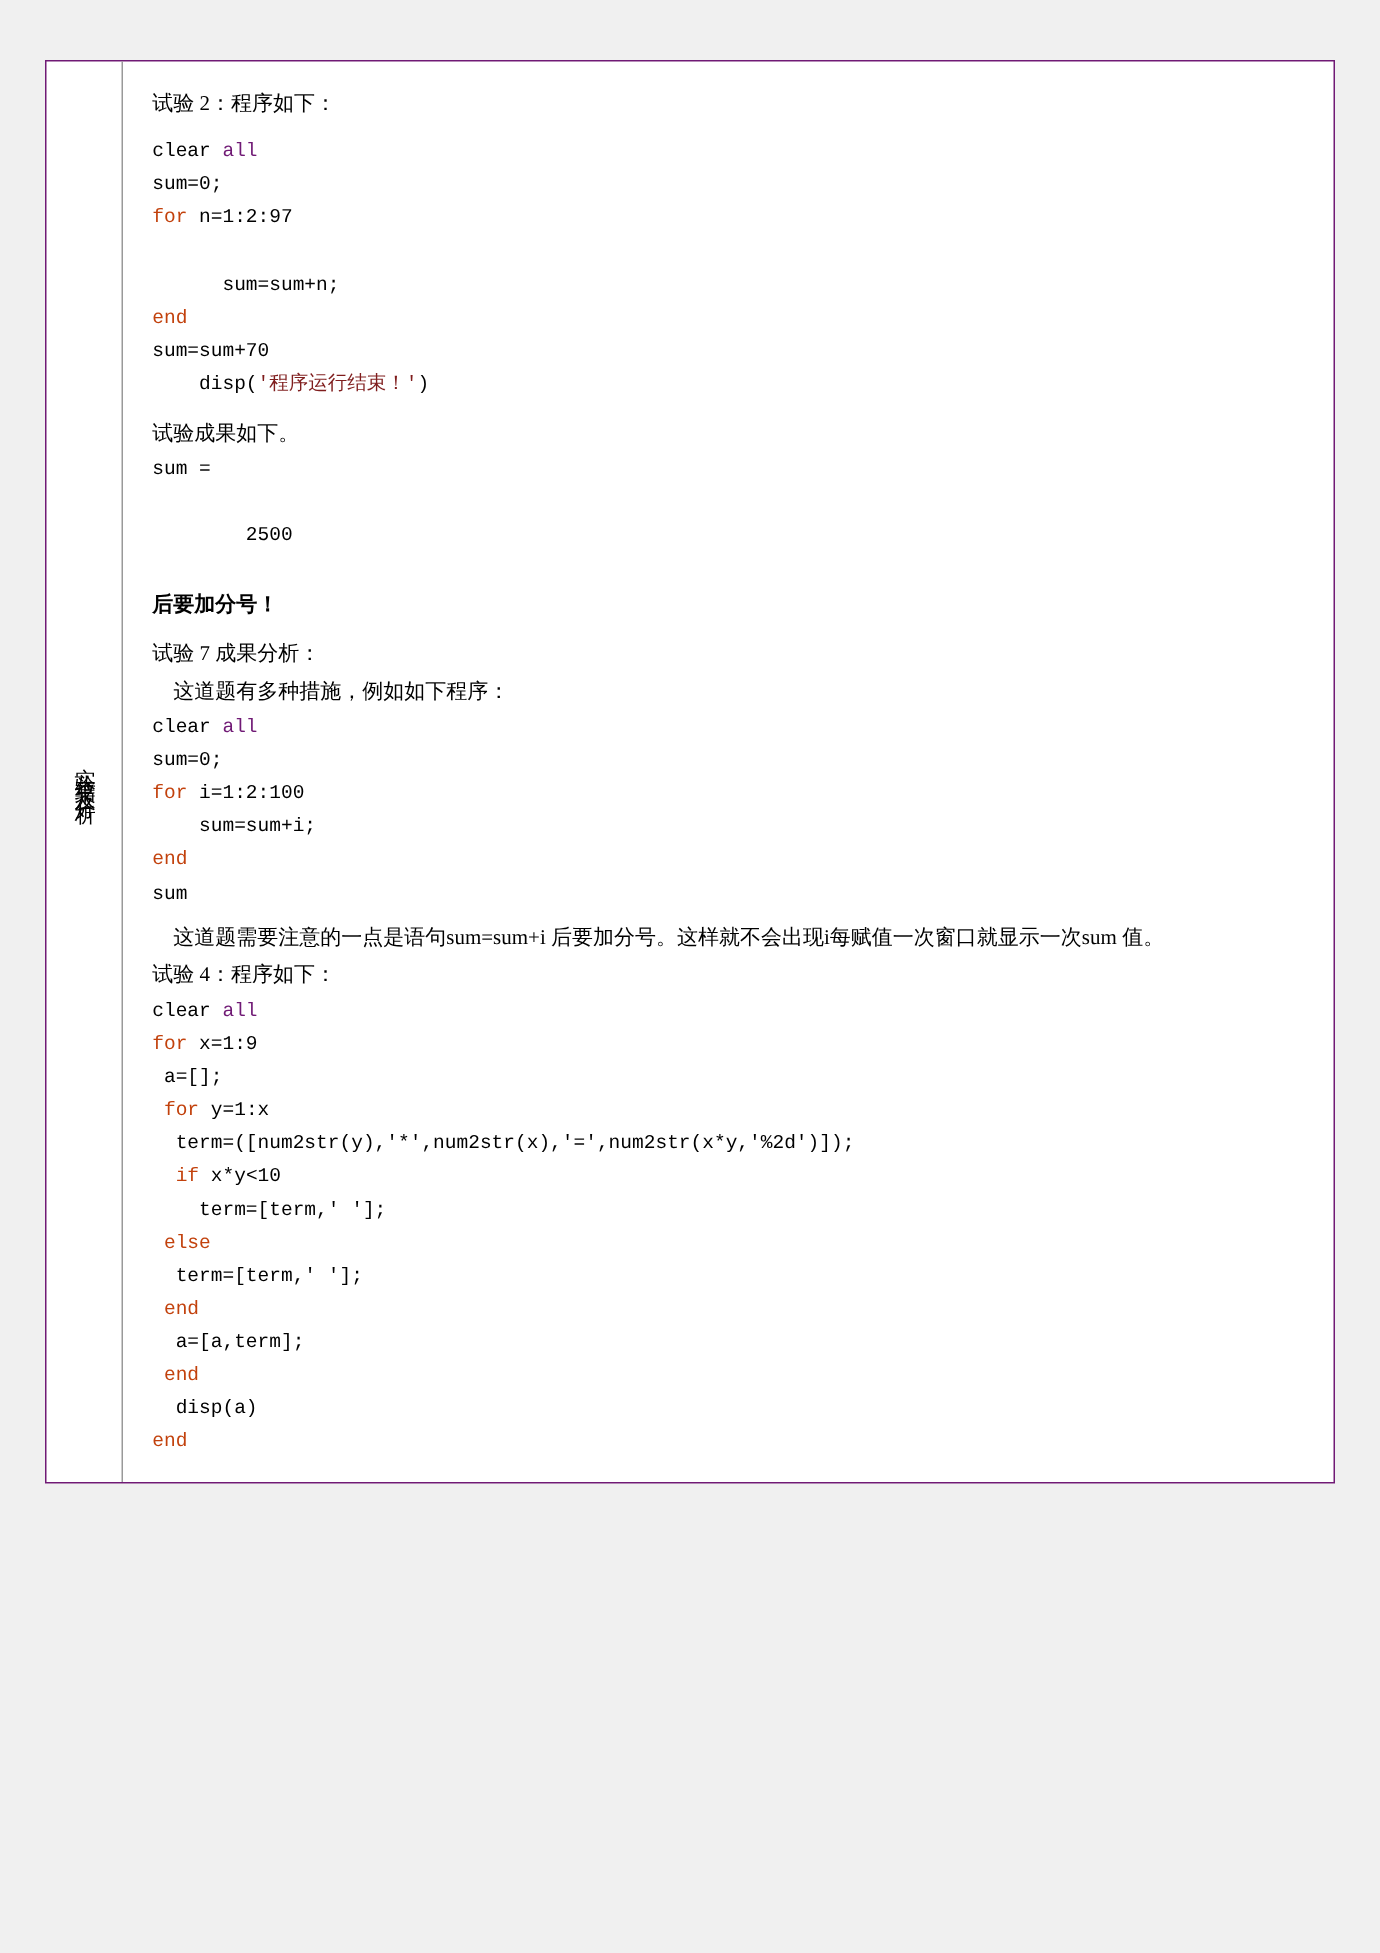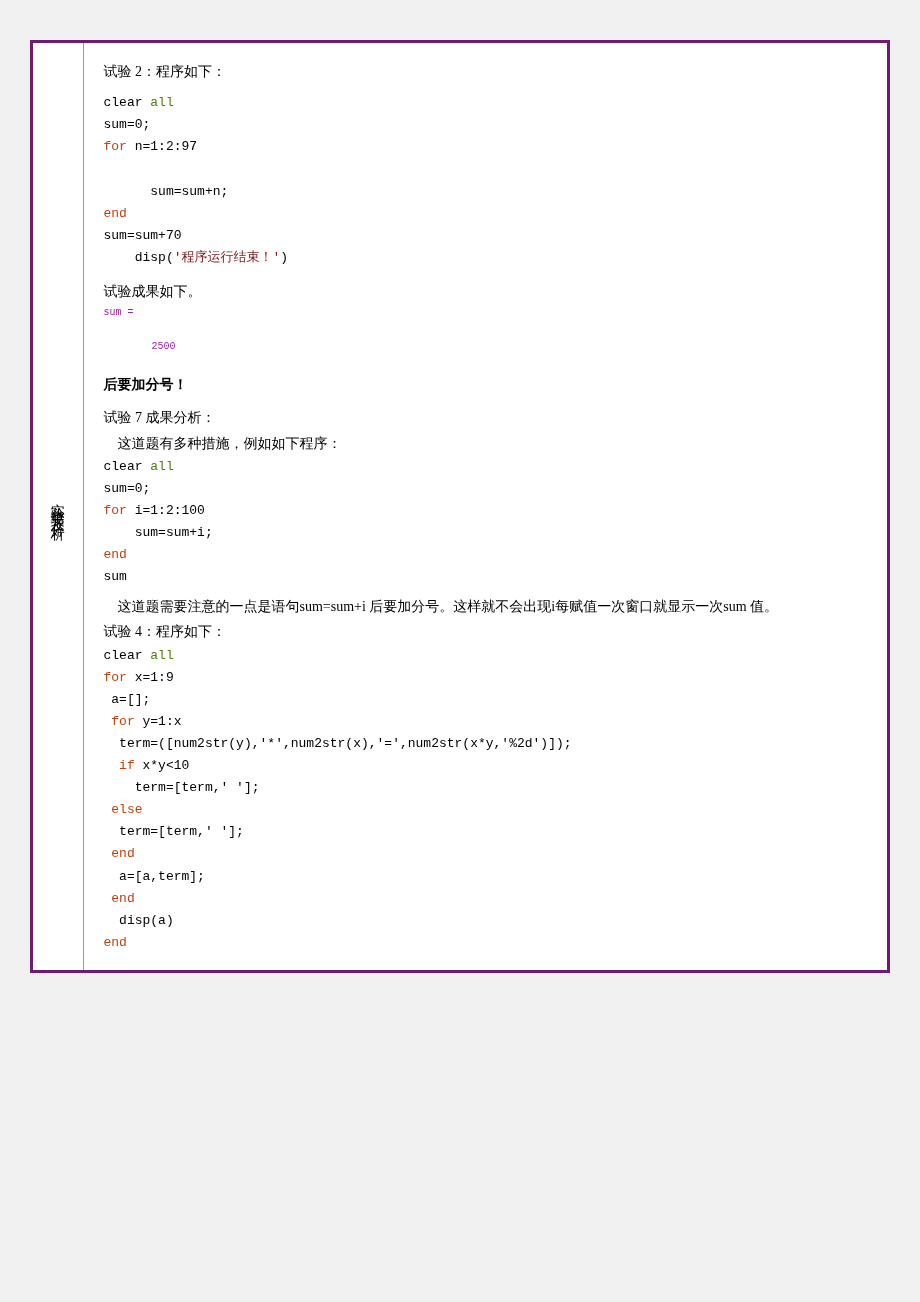--- a/index.html
+++ b/index.html
@@ -16,21 +16,21 @@
       display: flex;
       justify-content: center;
       align-items: flex-start;
       min-height: 1302px;
       padding: 40px 20px;
     }
 
     .page-container {
       width: 860px;
       background: #fff;
-      border: 3px solid #701a75;
+      border: 1px solid #701a75;
     }
 
     .main-table {
       width: 100%;
       border-collapse: collapse;
     }
 
     .left-cell {
       width: 50px;
       border-right: 1px solid #999;
@@ -59,32 +59,32 @@
       font-size: 13px;
       line-height: 1.7;
       color: #000;
     }
 
     .keyword-blue {
       color: #c2410c;
     }
 
     .keyword-magenta {
-      color: #4d7c0f;
+      color: #701a75;
     }
 
     .string-magenta {
       color: #7f1d1d;
     }
 
     .output-block {
       font-family: 'Courier New', 'Consolas', monospace;
-      font-size: 10px;
+      font-size: 13px;
       line-height: 1.7;
-      color: #a21caf;
+      color: #000000;
     }
 
     .normal-text {
       font-family: 'SimSun', 'STSong', serif;
       font-size: 14px;
       line-height: 1.8;
     }
   </style>
 </head>
 <body>

